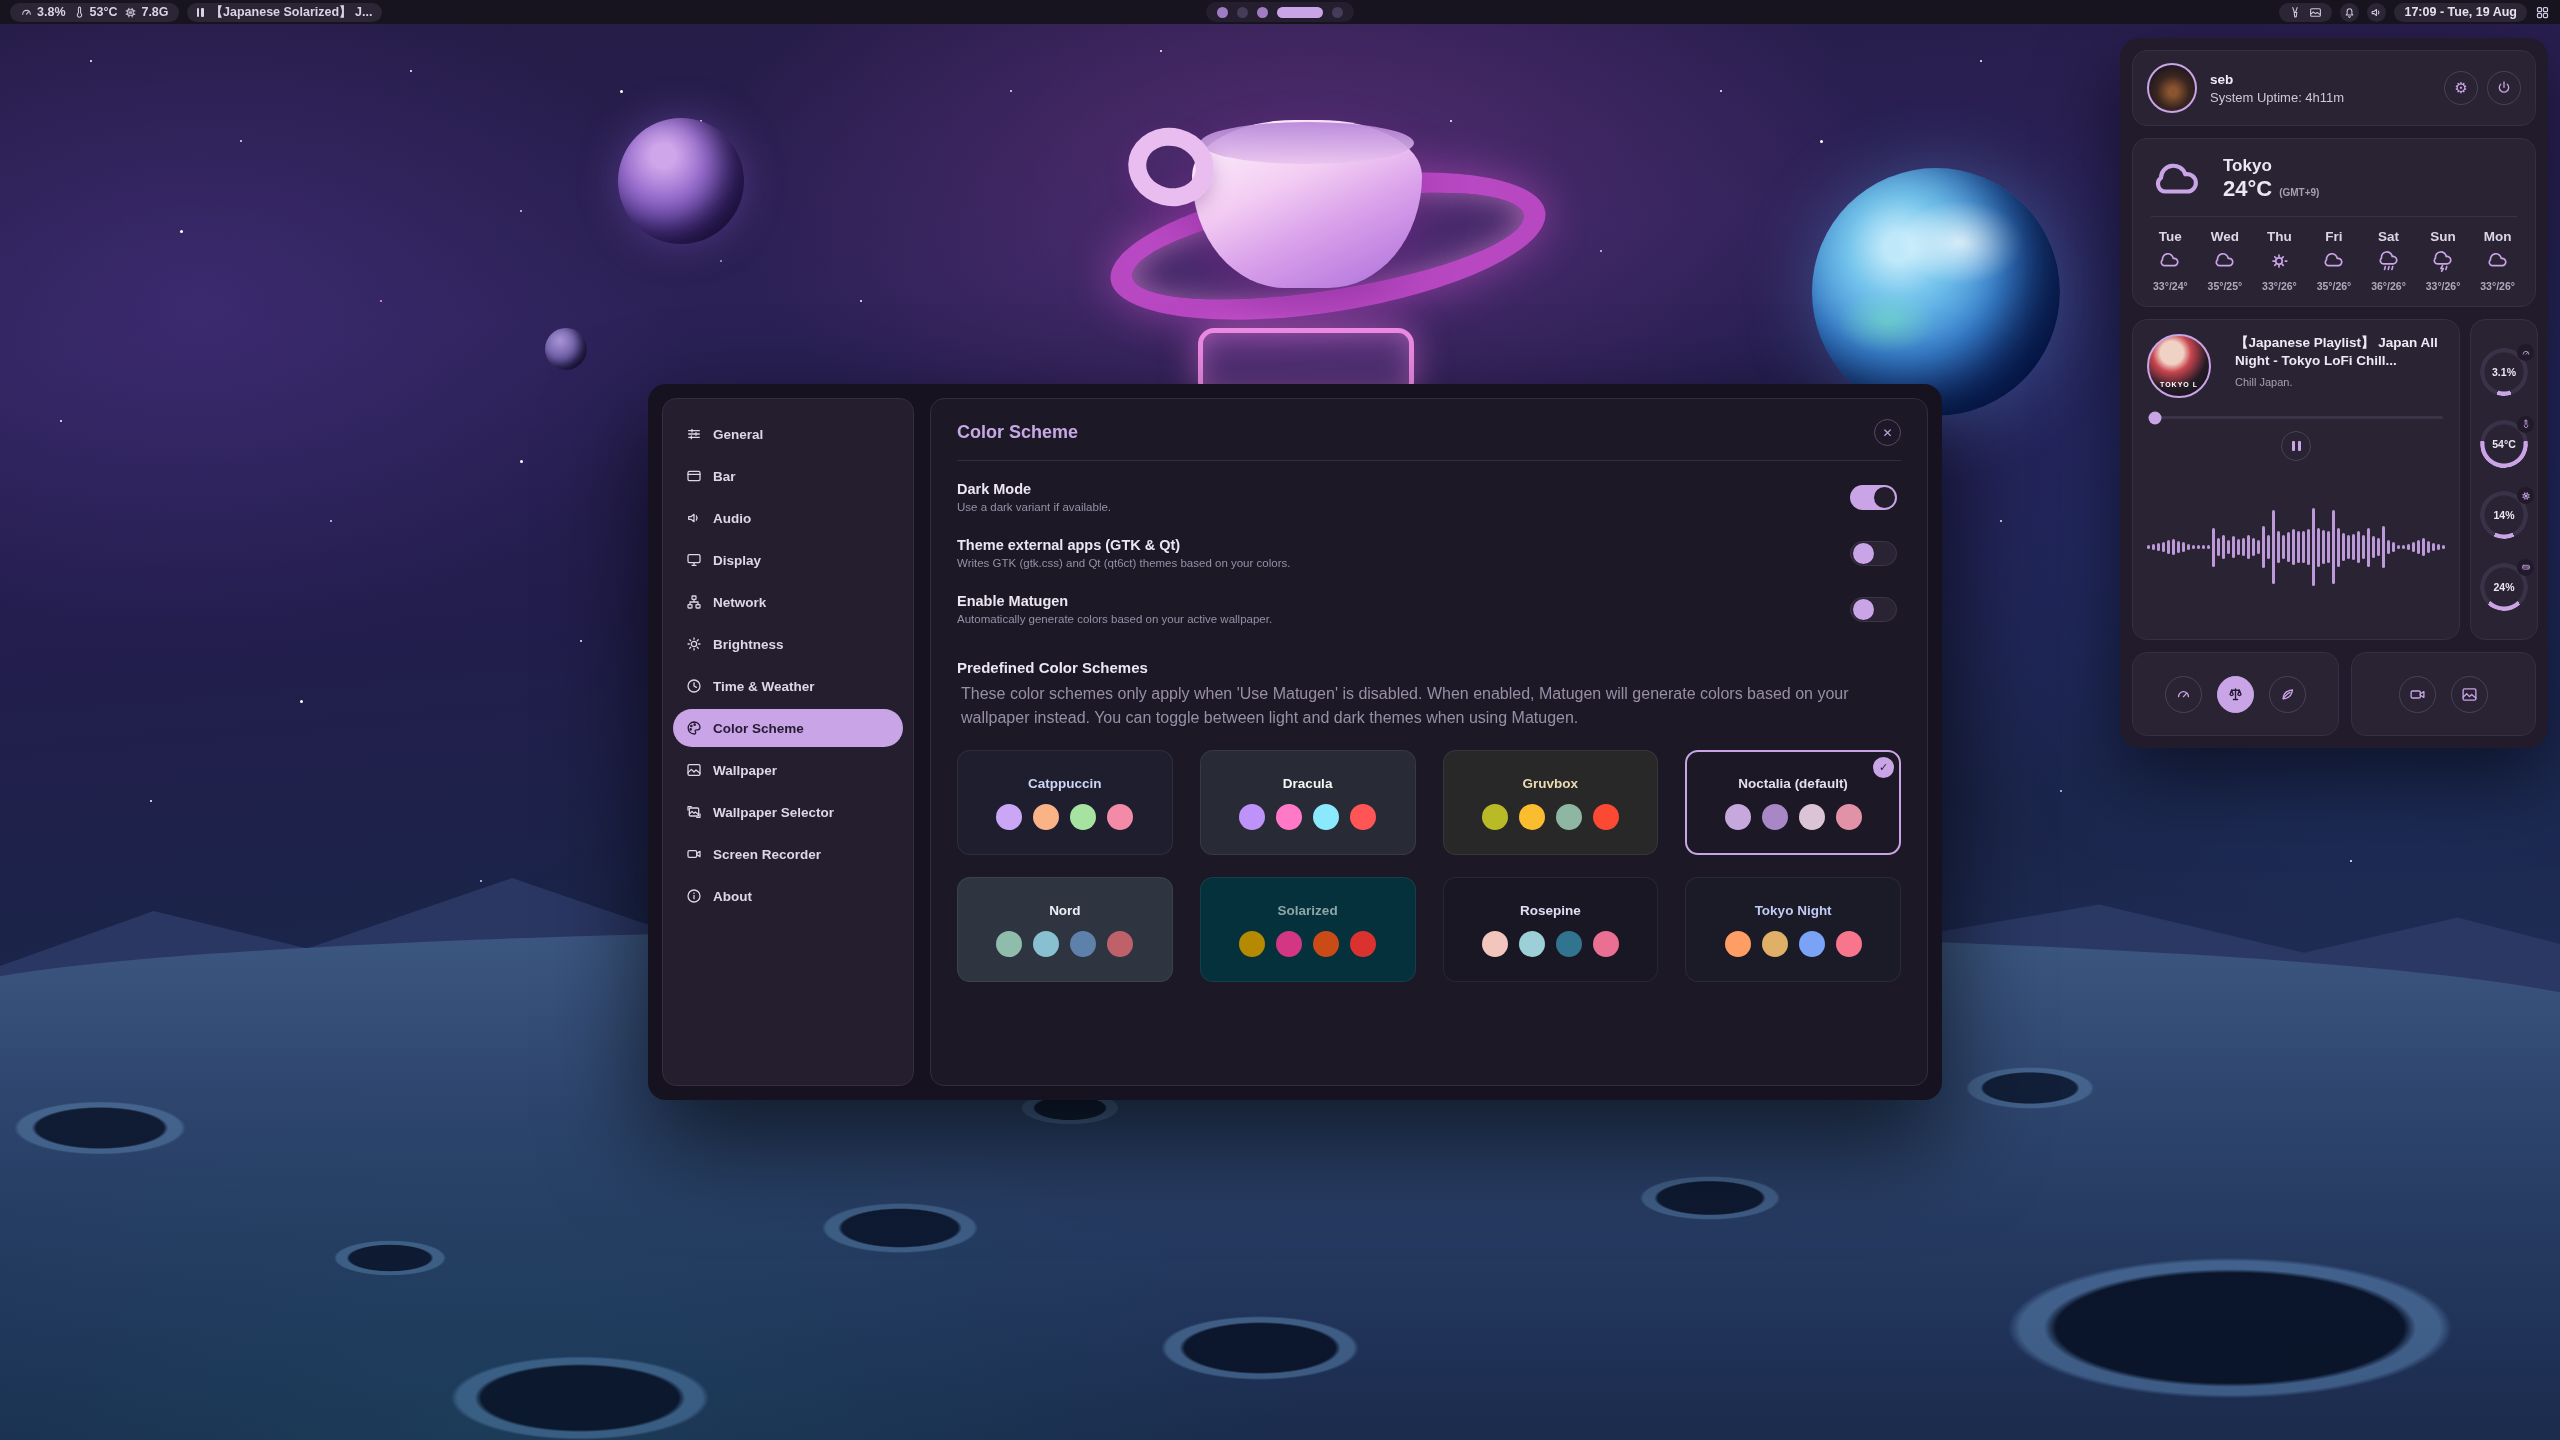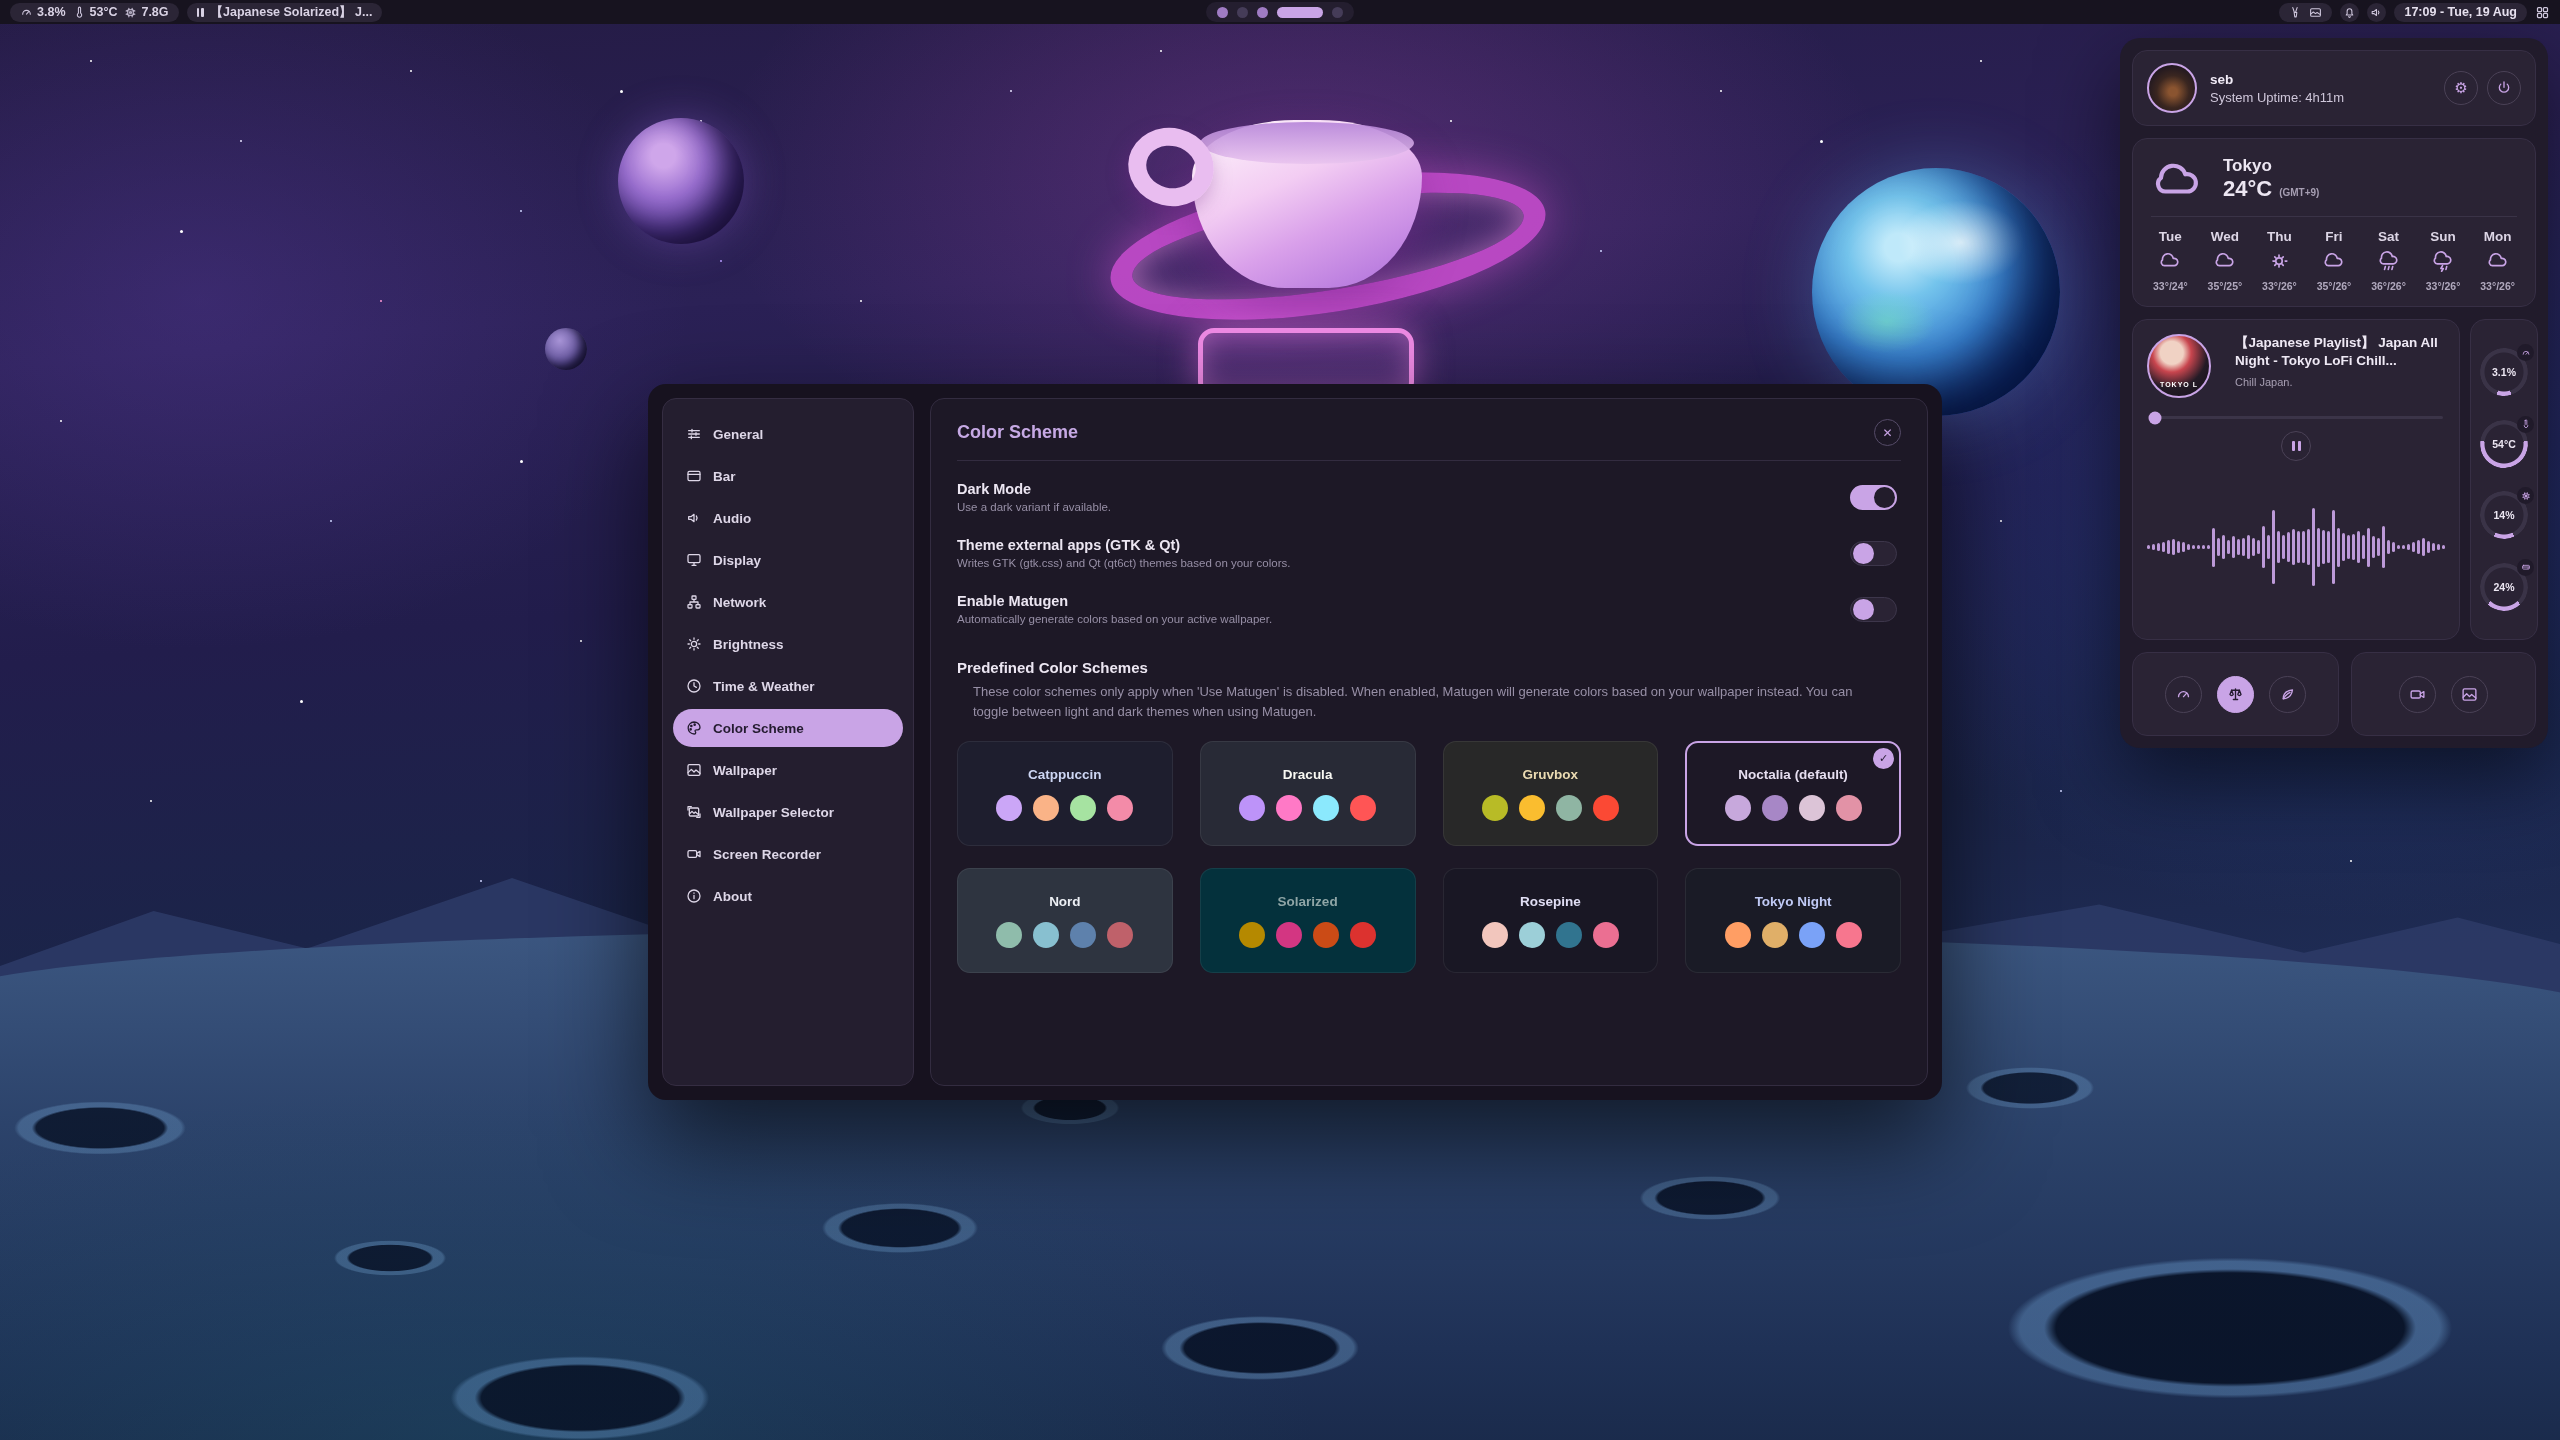--- a/index.html
+++ b/index.html
@@ -108,21 +108,21 @@
   .t-row { display:flex; align-items:center; justify-content:space-between; margin-bottom:24px; padding-right:4px; }
   .t-title { font-size:14.5px; font-weight:bold; color:#ece6f2; margin-bottom:4px; }
   .t-desc { font-size:11.5px; color:#978fa6; }
   .toggle { position:relative; width:47px; height:25px; border-radius:13px; cursor:pointer; flex:none; }
   .toggle::after { content:""; position:absolute; top:2px; width:21px; height:21px; border-radius:50%; }
   .toggle[data-state="on"] { background:#c9a4e6; }
   .toggle[data-state="on"]::after { right:2px; background:#221c2b; }
   .toggle[data-state="off"] { background:#2a2334; border:1px solid #3d364b; }
   .toggle[data-state="off"]::after { left:2px; top:1px; background:#c9a4e6; }
   .sec-title { font-size:15px; font-weight:bold; color:#ece6f2; margin-top:34px; }
-  .sec-desc { font-size:13px; color:#978fa6; max-width:1160px; line-height:1.5; margin:6px 16px 20px; }
+  .sec-desc { font-size:16px; color:#978fa6; max-width:1160px; line-height:1.5; margin:6px 4px 20px; }
   .scheme-grid { display:grid; grid-template-columns:repeat(4,1fr); gap:22px 27px; }
   .scheme { height:105px; border-radius:13px; border:1px solid rgba(255,255,255,.07); position:relative;
     display:flex; flex-direction:column; align-items:center; justify-content:center; gap:13px; cursor:pointer; }
   .scheme[data-selected="true"] { border:2px solid #c9a4e6; }
   .scheme-name { font-size:13.5px; font-weight:bold; }
   .sw-row { display:flex; gap:11px; }
   .sw { width:26px; height:26px; border-radius:50%; }
   .badge { display:none; position:absolute; top:5px; right:5px; width:21px; height:21px; border-radius:50%;
     background:#c9a4e6; color:#241b30; font-size:11px; font-weight:bold; align-items:center; justify-content:center; }
   .scheme[data-selected="true"] .badge { display:flex; }

